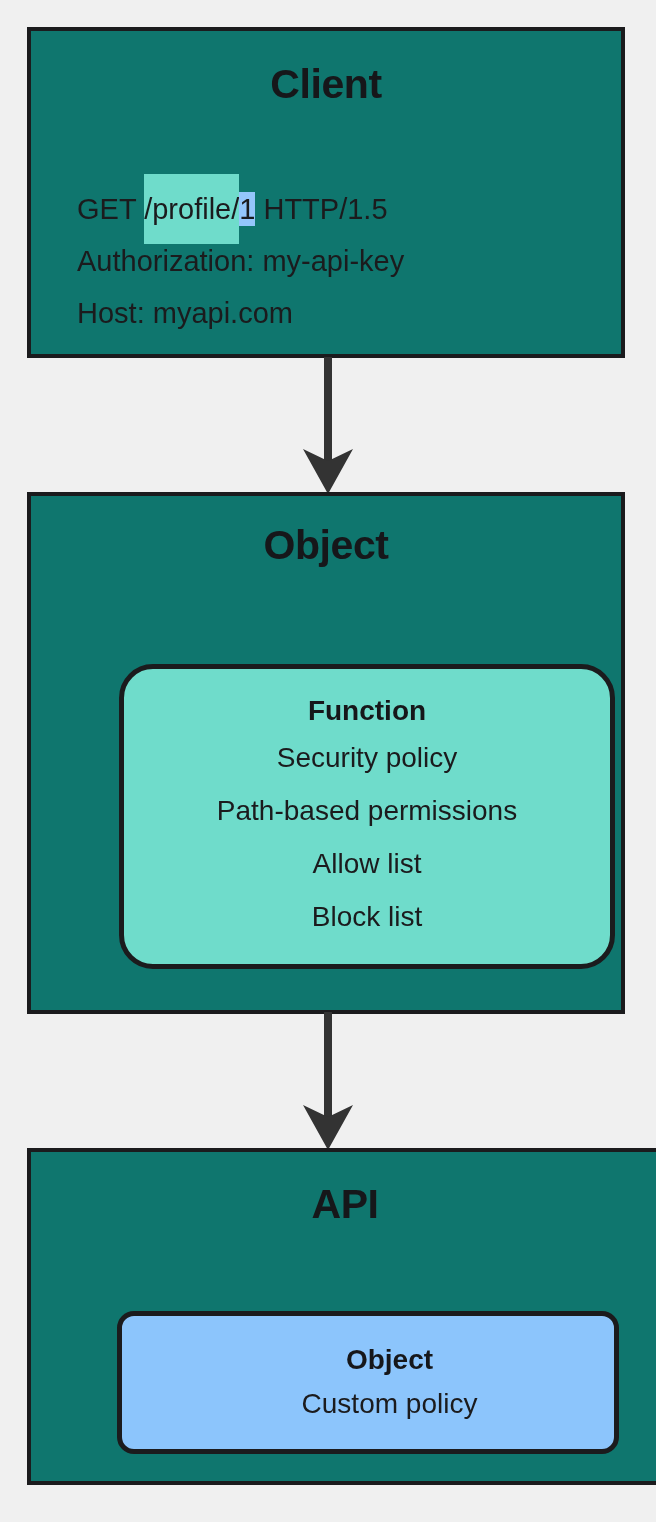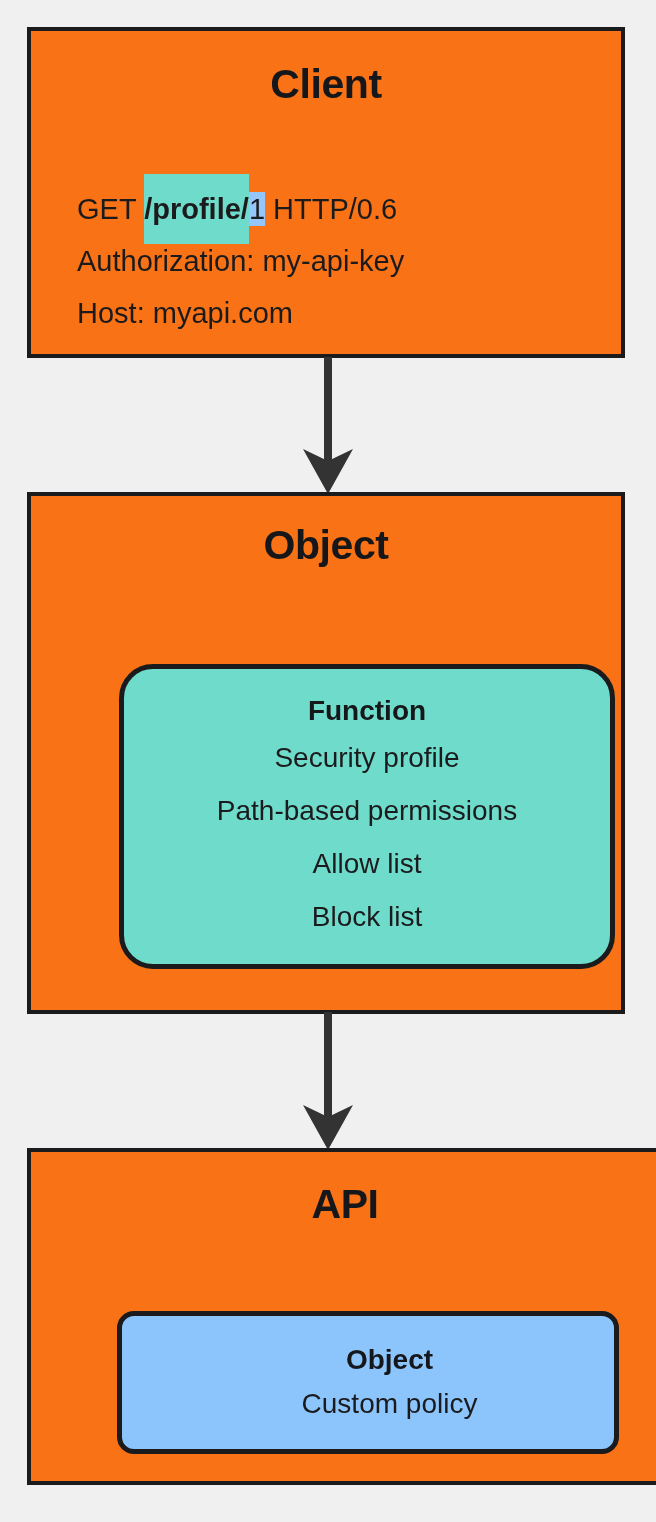--- a/index.html
+++ b/index.html
@@ -18,21 +18,21 @@
   #diagram {
     position: relative;
     width: 656px;
     height: 1522px;
   }
 
   
   .node {
     position: absolute;
     box-sizing: border-box;
-    background: #f97316;
+    background: #0f766e;
     border: 4px solid #1b1b1d;
   }
   #node-client  { left: 27px; top: 27px;   width: 598px; height: 331px; }
   #node-gateway { left: 27px; top: 492px;  width: 598px; height: 522px; }
   #node-api     { left: 27px; top: 1148px; width: 636px; height: 337px; }
 
   .node-title {
     position: absolute;
     left: 0;
     width: 100%;
@@ -54,21 +54,20 @@
     top: 152px;
     font-size: 29px;
     line-height: 52px;
     white-space: nowrap;
     color: #1b1b1d;
   }
   .request-line { display: block; height: 52px; }
   .hl-path {
     background: #6fdccb;
     padding: 19px 0;
-    font-weight: bold;
   }
   .hl-id {
     background: #94c6fb;
     padding: 1px 0;
   }
 
   
   .subnode {
     position: absolute;
     box-sizing: border-box;
@@ -124,39 +123,39 @@
 </style>
 </head>
 <body>
 
 <div id="diagram">
 
   <div class="node" id="node-client">
     <div class="node-title">Client</div>
 
     <div class="request-block">
-      <span class="request-line"><span>GET</span><span> </span><span class="hl-path">/profile/</span><span class="hl-id">1</span><span> HTTP/0.6</span></span>
+      <span class="request-line"><span>GET</span><span> </span><span class="hl-path">/profile/</span><span class="hl-id">1</span><span> HTTP/1.5</span></span>
       <span class="request-line">Authorization: my-api-key</span>
       <span class="request-line">Host: myapi.com</span>
     </div>
   </div>
 
   <div class="arrow" id="arrow-client-gateway">
     <svg width="64" height="137" viewBox="0 0 64 137" aria-hidden="true">
       <line x1="32" y1="0" x2="32" y2="112" stroke="#333333" stroke-width="8"></line>
       <path d="M 32 137 L 7 92 L 32 104 L 57 92 Z" fill="#333333"></path>
     </svg>
   </div>
 
   <div class="node" id="node-gateway">
     <div class="node-title">Object</div>
 
     <div class="subnode" id="subnode-function">
       <div class="subnode-title">Function</div>
-      <div class="subnode-line">Security profile</div>
+      <div class="subnode-line">Security policy</div>
       <div class="subnode-line">Path-based permissions</div>
       <div class="subnode-line">Allow list</div>
       <div class="subnode-line">Block list</div>
     </div>
   </div>
 
   <div class="arrow" id="arrow-gateway-api">
     <svg width="64" height="138" viewBox="0 0 64 138" aria-hidden="true">
       <line x1="32" y1="0" x2="32" y2="113" stroke="#333333" stroke-width="8"></line>
       <path d="M 32 138 L 7 93 L 32 105 L 57 93 Z" fill="#333333"></path>

